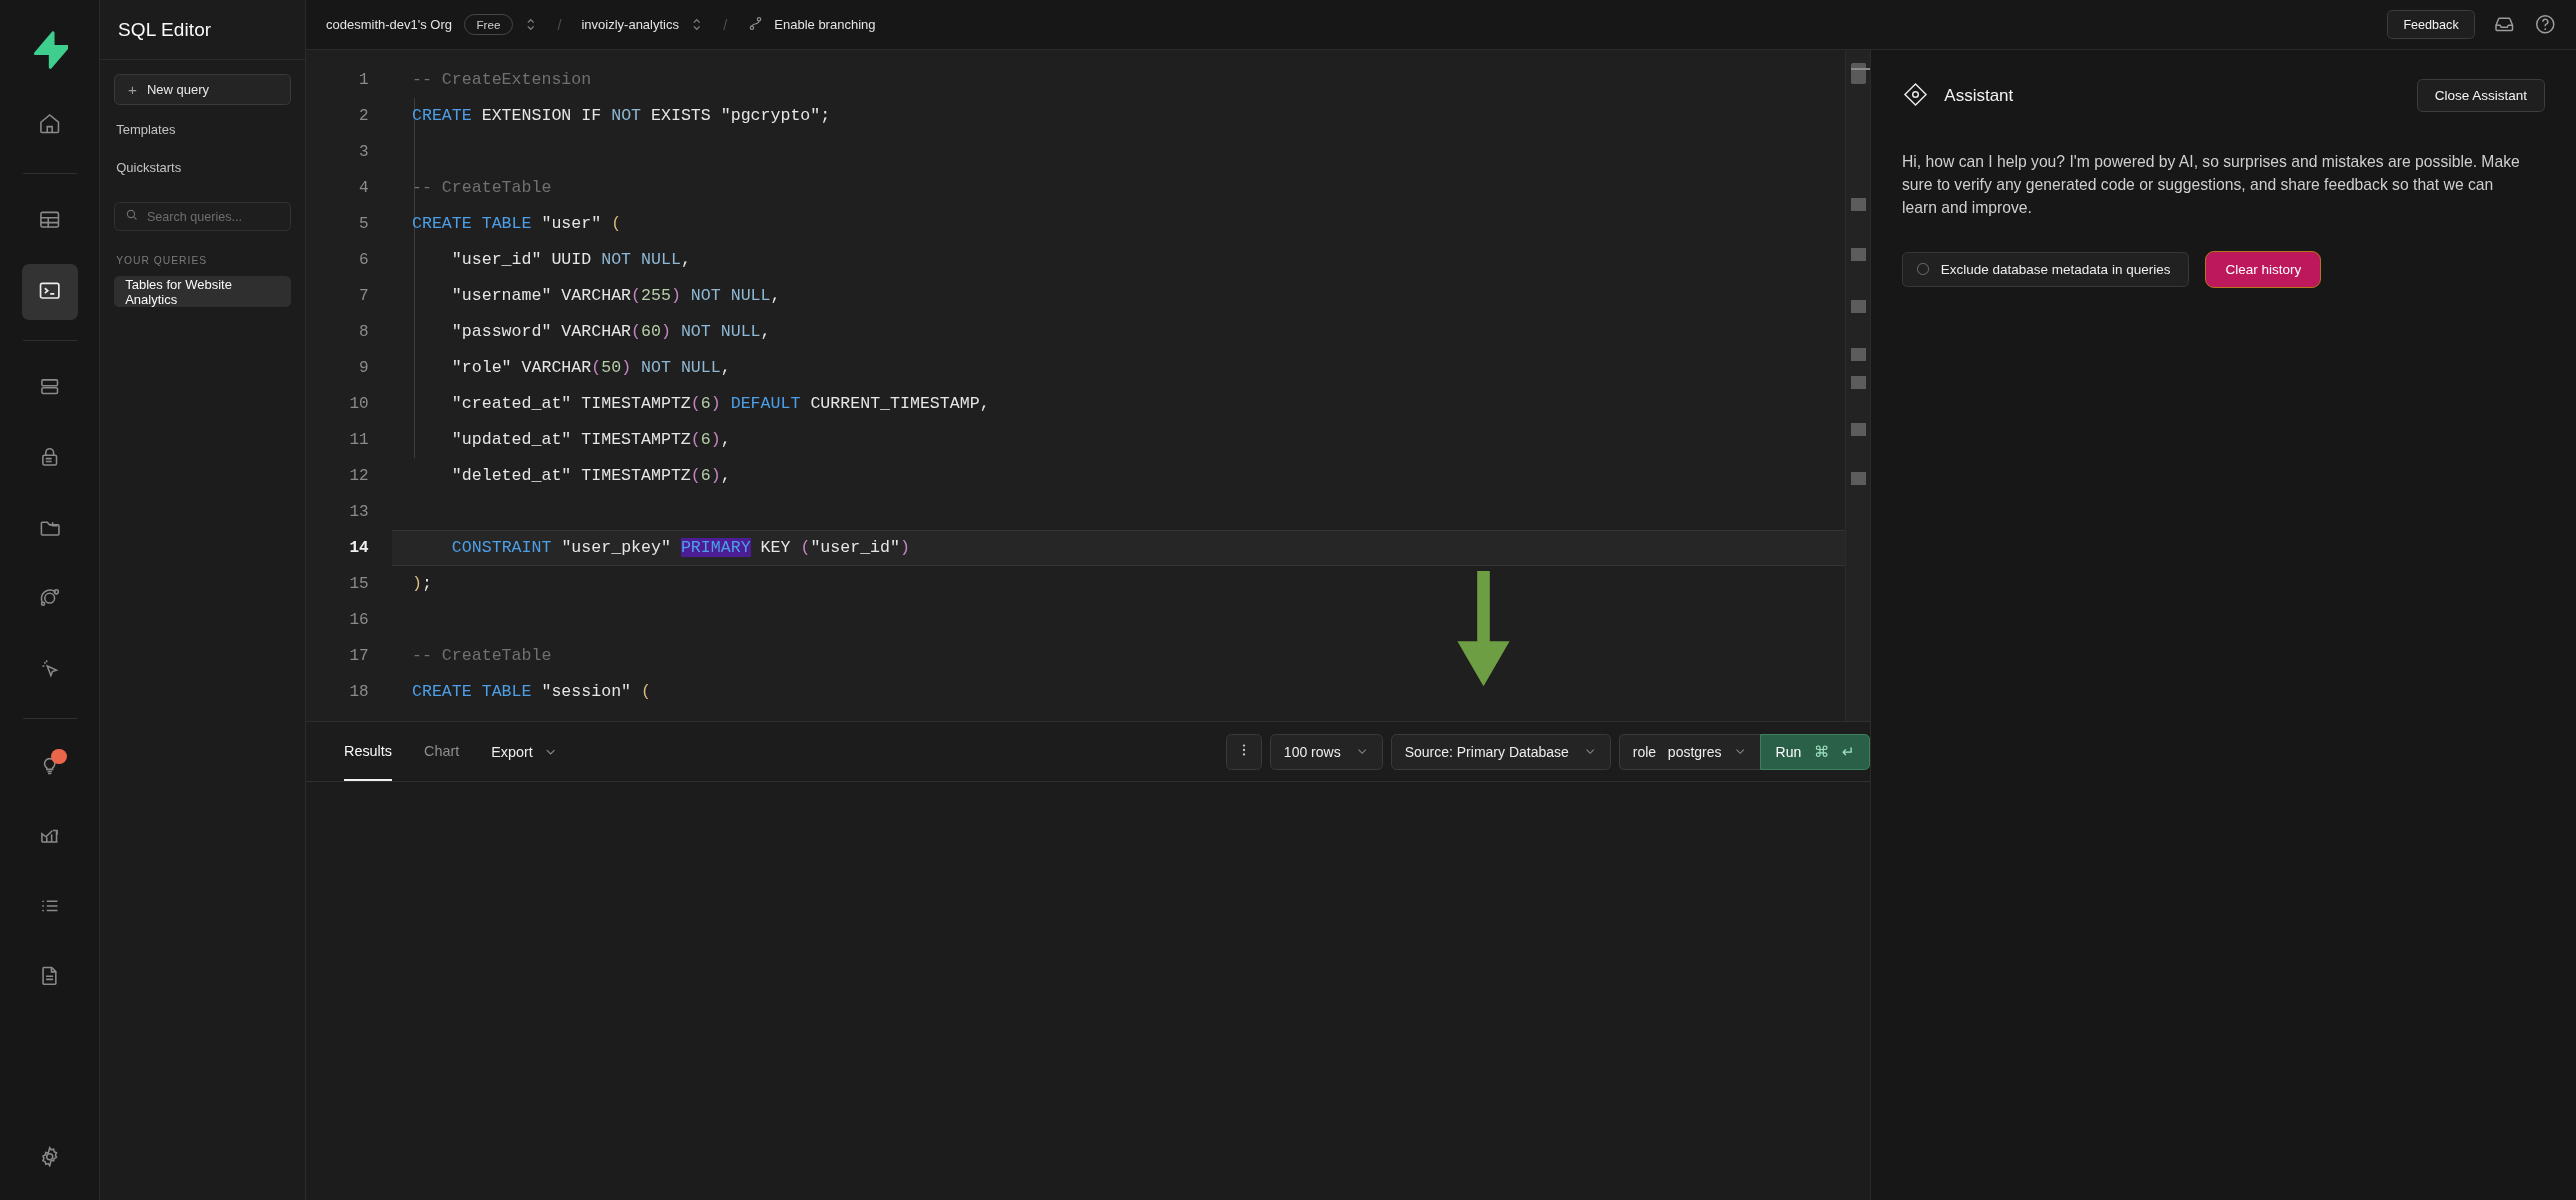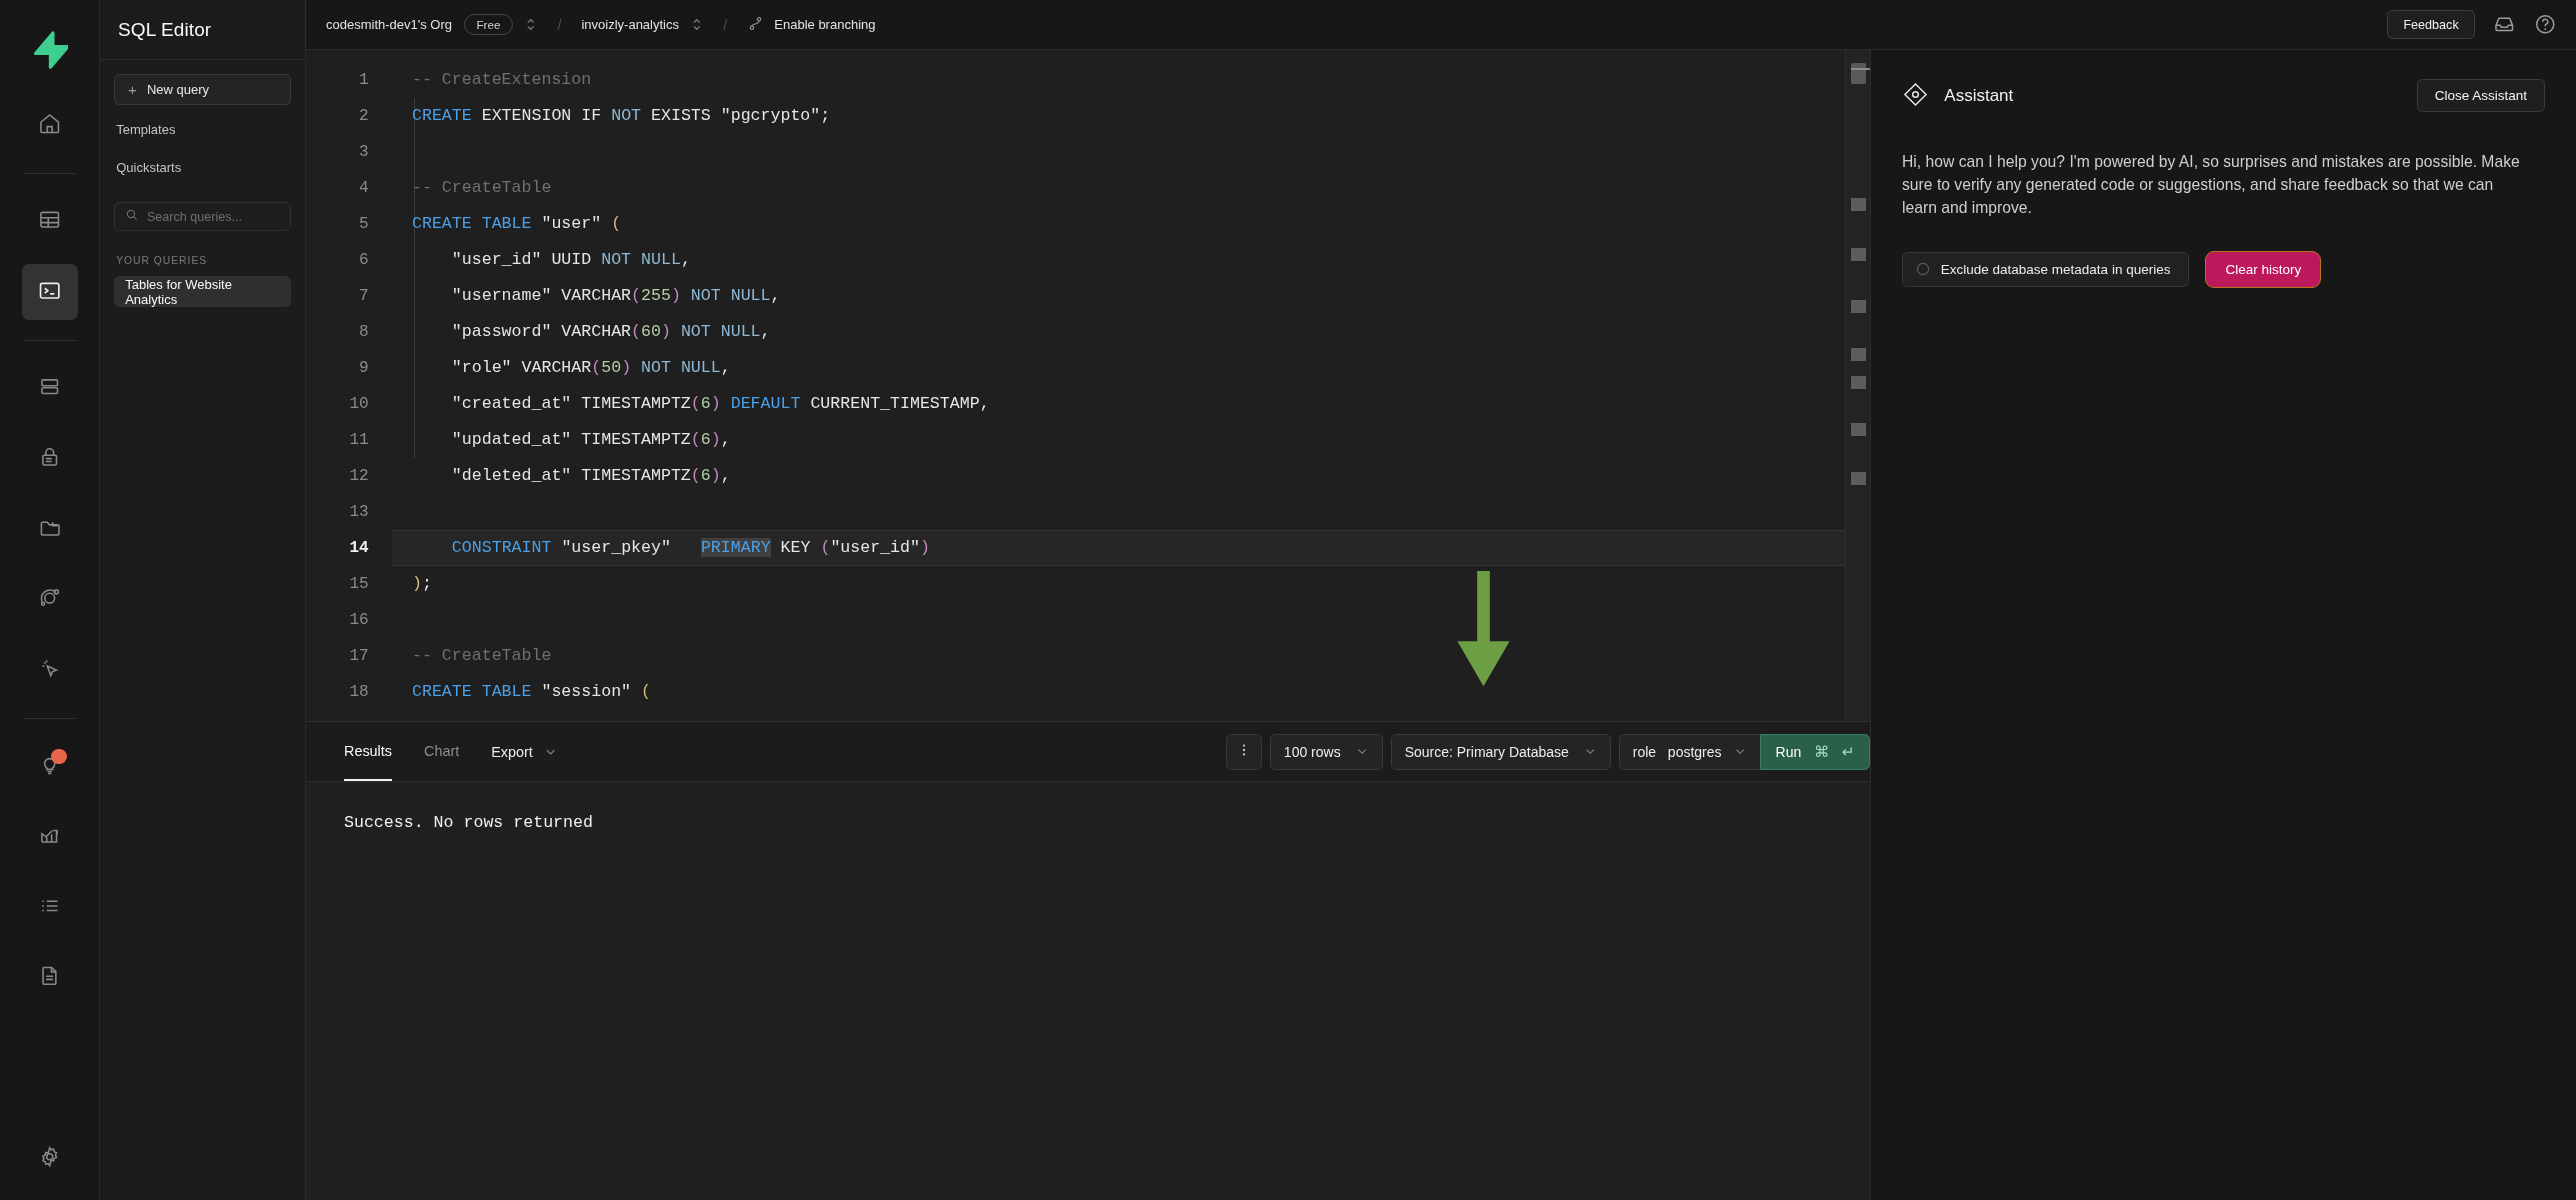--- a/index.html
+++ b/index.html
@@ -133,21 +133,21 @@
     color: #e6e6e6; padding-left: 20px; position: relative;
   }
   .cline.active { background: #262626; box-shadow: inset 0 0.9px 0 #343434, inset 0 -0.9px 0 #343434; }
   .kw   { color: #4d9fe8; }
   .cmt  { color: #707070; }
   .num  { color: #b5cea8; }
   .par  { color: #c586c0; }
   .par2 { color: #d7ba7d; }
   .typ  { color: #e6e6e6; }
   .nn   { color: #8fb8d4; }
-  .sel  { background: #404040; margin-left: 20px; }
+  .sel  { background: #4c1d95; }
   .indent-guide {
     position: absolute; left: 21.6px; top: 48px; width: 0.9px;
     height: 360px; background: #3d3d3d;
   }
   
   .code-scrollbar {
     position: absolute; right: 0; top: 0; width: 25px; height: 100%;
     background: #232323; border-left: 0.9px solid #2c2c2c;
   }
   .sb-thumb {
@@ -585,23 +585,20 @@
               </div>
               <div class="run-btn">
                 <span>Run</span>
                 <span class="sc">⌘</span>
                 <span class="sc">↵</span>
               </div>
             </div>
           </div>
         </div>
 
-        <div class="results-pane">
-          <div class="results-msg">Success. No rows returned</div>
-        </div>
       </div>
 
       <aside class="assistant">
         <div class="as-head">
           <span>
             <svg width="27" height="27" viewBox="0 0 24 24" fill="none" stroke="#e8e8e8" stroke-width="1.3">
               <path d="M12 2.6 21.4 12 12 21.4 2.6 12z"></path>
               <circle cx="12" cy="12" r="2.5"></circle>
             </svg>
           </span>

